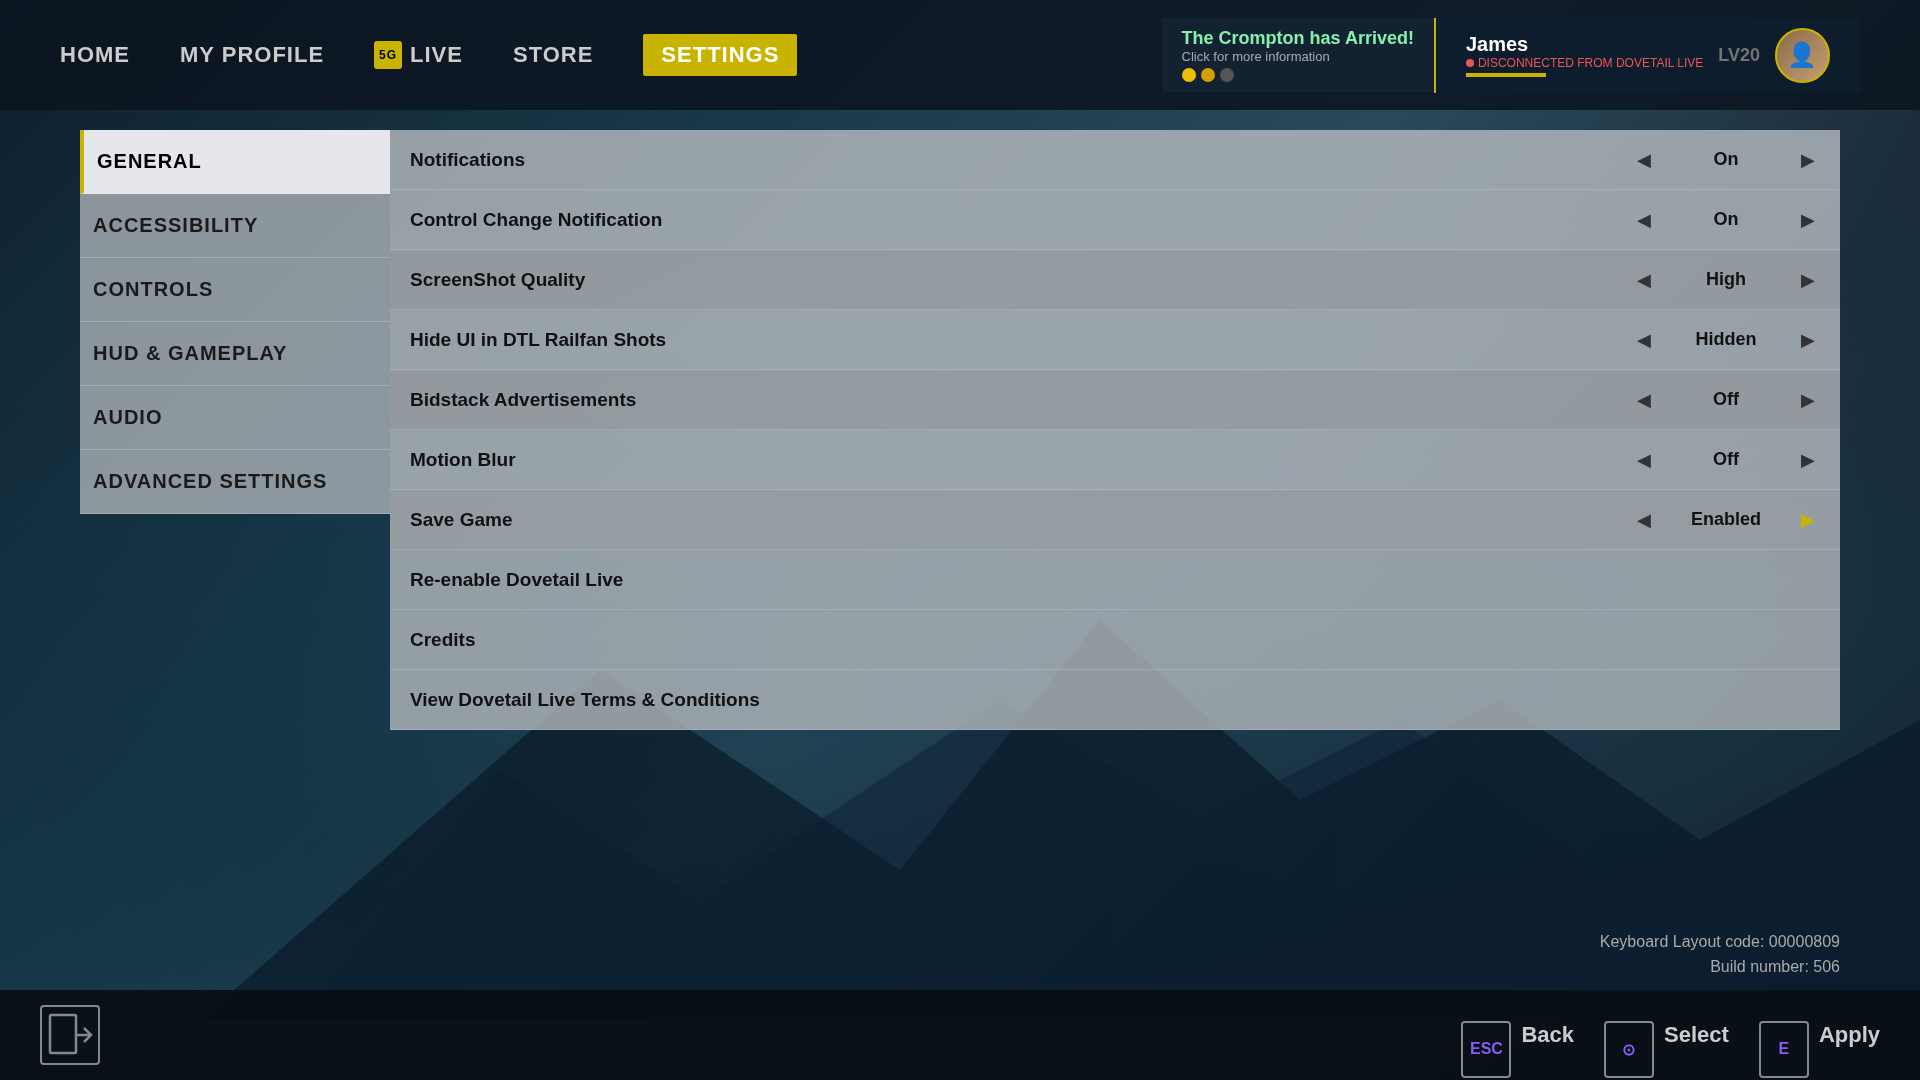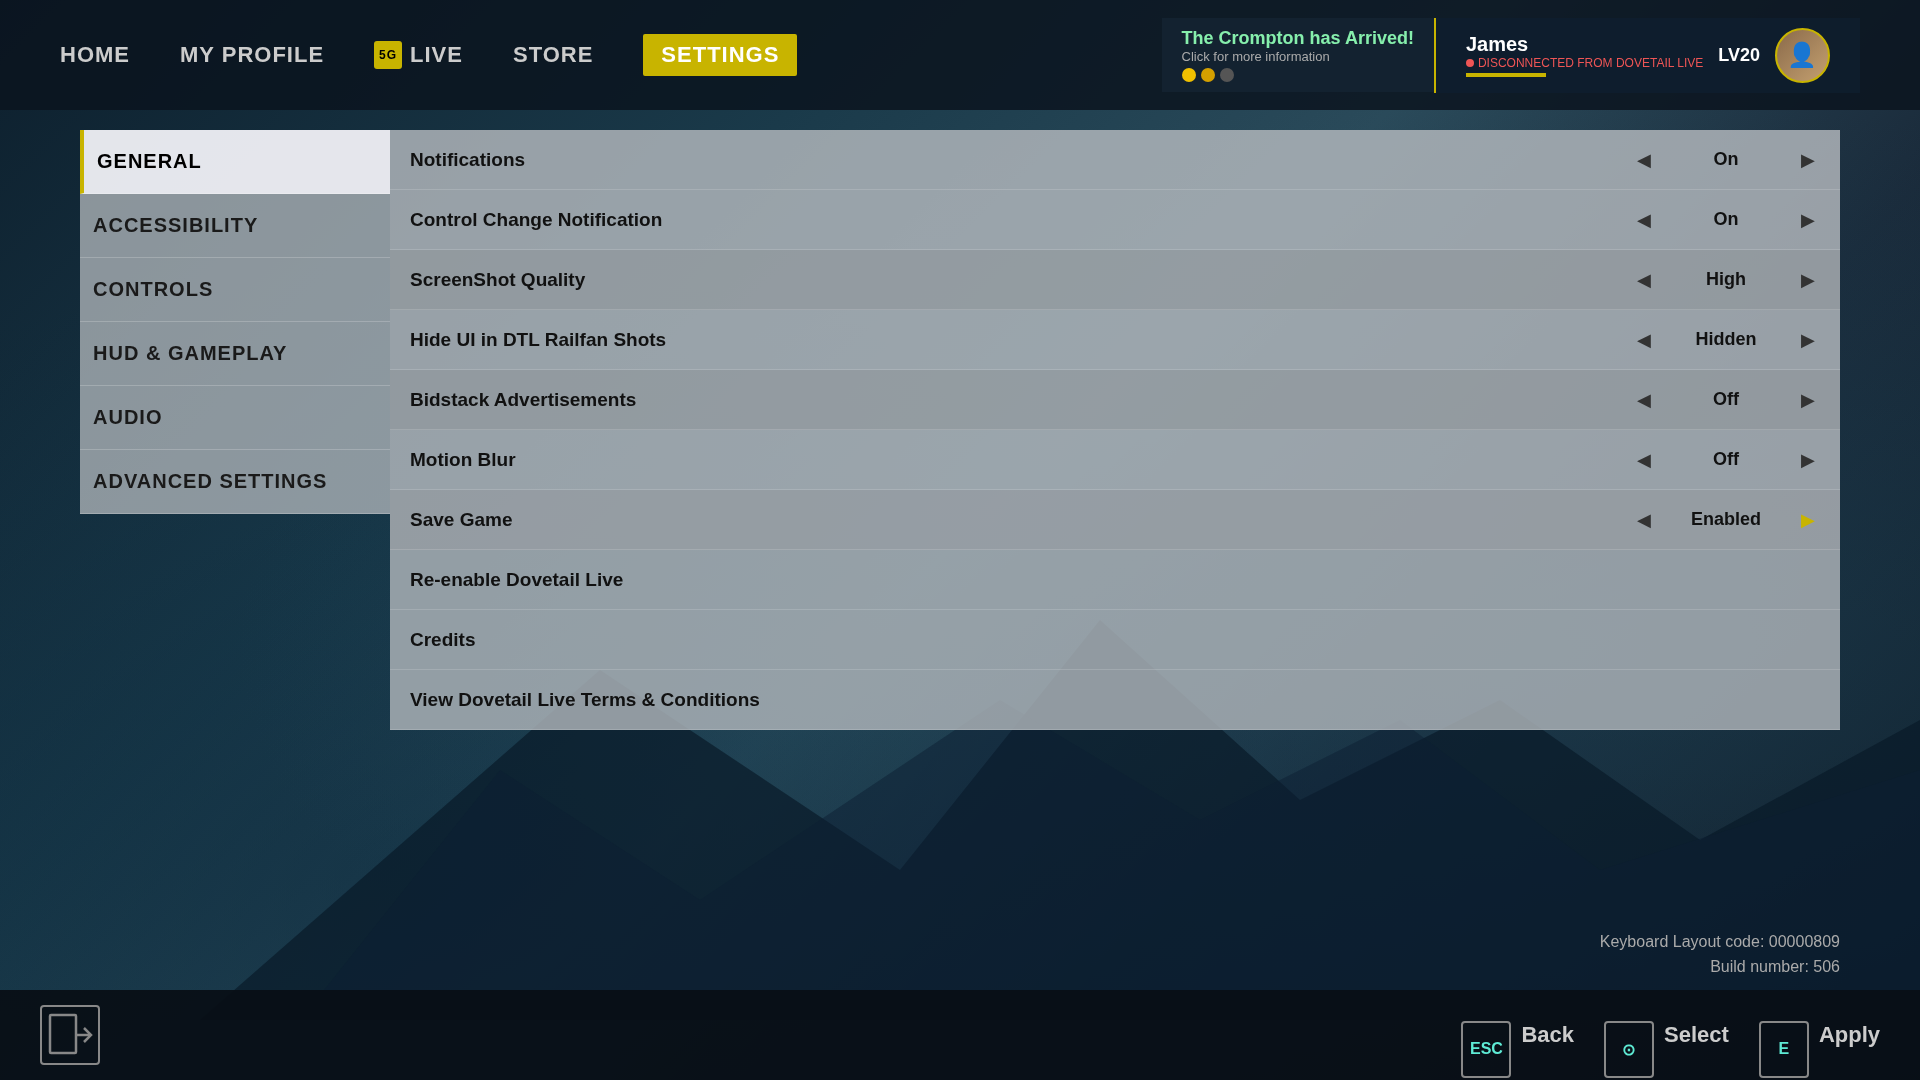--- a/index.html
+++ b/index.html
@@ -149,21 +149,21 @@
       gap: 4px;
       text-align: center;
     }
     .status-dot {
       width: 8px;
       height: 8px;
       border-radius: 50%;
       background: #e55;
     }
     .profile-level {
-      color: #ffffff;
+      color: #737373;
       font-size: 18px;
       font-weight: bold;
     }
     .level-bar {
       width: 80px;
       height: 4px;
       background: #c8b400;
       margin-top: 3px;
     }
     .profile-avatar {
@@ -319,21 +319,21 @@
       cursor: pointer;
     }
     .ctrl-key {
       width: 50px;
       height: 57px;
       border: 2px solid #888;
       border-radius: 4px;
       display: flex;
       align-items: center;
       justify-content: center;
-      color: #5eead4;
+      color: #8b5cf6;
       font-size: 16px;
       font-weight: bold;
       margin-top: 28px;
     }
     .ctrl-label {
       color: #ccc;
       font-size: 22px;
       font-weight: bold;
     }
 

